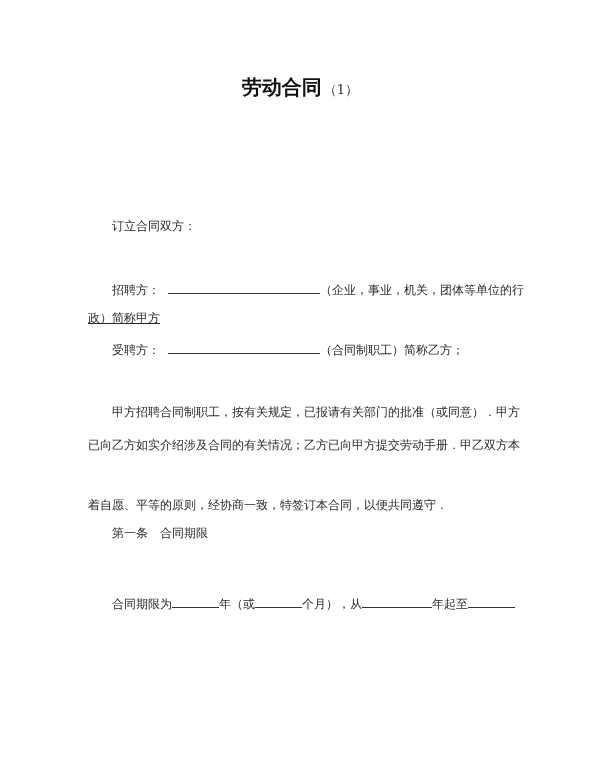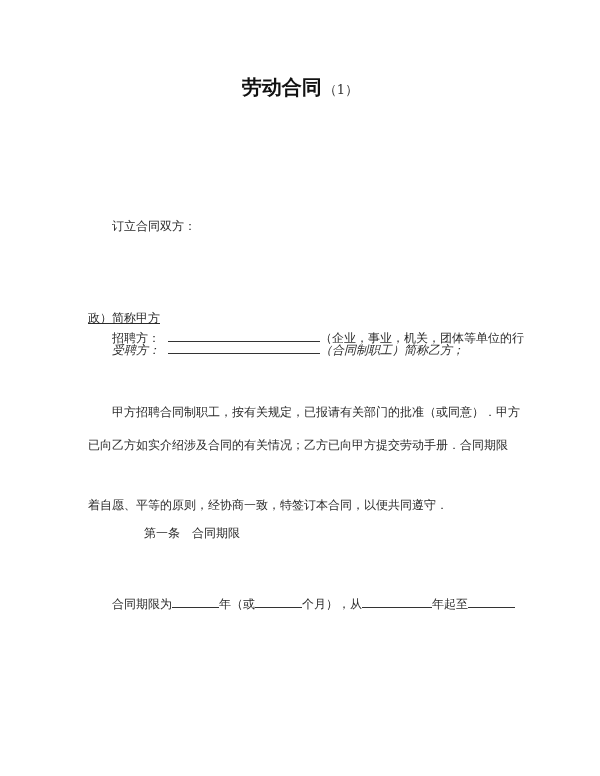--- a/index.html
+++ b/index.html
@@ -17,34 +17,34 @@
 <body>
 
 <div class="page">
 
   <div class="title">
     <span class="main">劳动合同</span><span class="num">（1）</span>
   </div>
 
   <div class="line" style="left:112px; top:217px;">订立合同双方：</div>
 
-  <div class="line" style="left:112px; top:280px;margin-top:48px;">
+  <div class="line" style="left:112px; top:280px;">
     <span>招聘方：</span><span class="gap" style="width:8px"></span><span class="blank" style="width:152px"></span><span>（企业，事业，机关，团体等单位的行</span>
   </div>
   <div class="line" style="left:88px; top:309px;text-decoration:underline;">政）简称甲方</div>
 
-  <div class="line" style="left:112px; top:340px;font-style:italic;">
+  <div class="line" style="left:112px; top:340px;">
     <span>受聘方：</span><span class="gap" style="width:8px"></span><span class="blank" style="width:152px"></span><span>（合同制职工）简称乙方；</span>
   </div>
 
   <div class="line" style="left:112px; top:403px;text-align:right;">甲方招聘合同制职工，按有关规定，已报请有关部门的批准（或同意）．甲方</div>
-  <div class="line" style="left:88px; top:436px;">已向乙方如实介绍涉及合同的有关情况；乙方已向甲方提交劳动手册．合同期限</div>
+  <div class="line" style="left:88px; top:436px;">已向乙方如实介绍涉及合同的有关情况；乙方已向甲方提交劳动手册．甲乙双方本</div>
   <div class="line" style="left:88px; top:468px;margin-top:28px;">着自愿、平等的原则，经协商一致，特签订本合同，以便共同遵守．</div>
 
-  <div class="line" style="left:112px; top:524px;margin-left:32px;">
+  <div class="line" style="left:112px; top:524px;">
     <span>第一条</span><span class="gap" style="width:12px"></span><span>合同期限</span>
   </div>
 
   <div class="line" style="left:112px; top:585px;margin-top:9px;">
     <span>合同期限为</span><span class="blank" style="width:47px"></span><span>年（或</span><span class="blank" style="width:47px"></span><span>个月），从</span><span class="blank" style="width:70px"></span><span>年起至</span><span class="blank" style="width:47px"></span>
   </div>
 
 
 
 </div>

